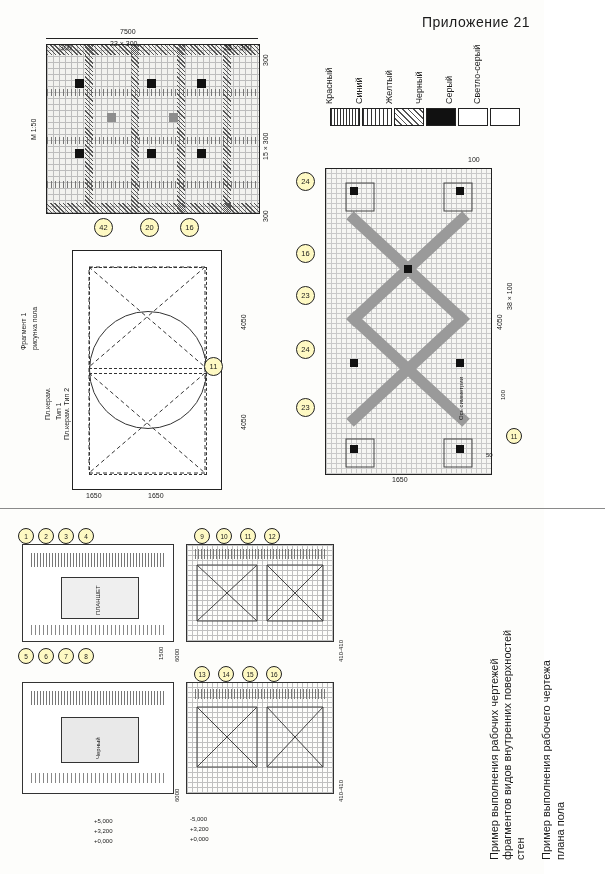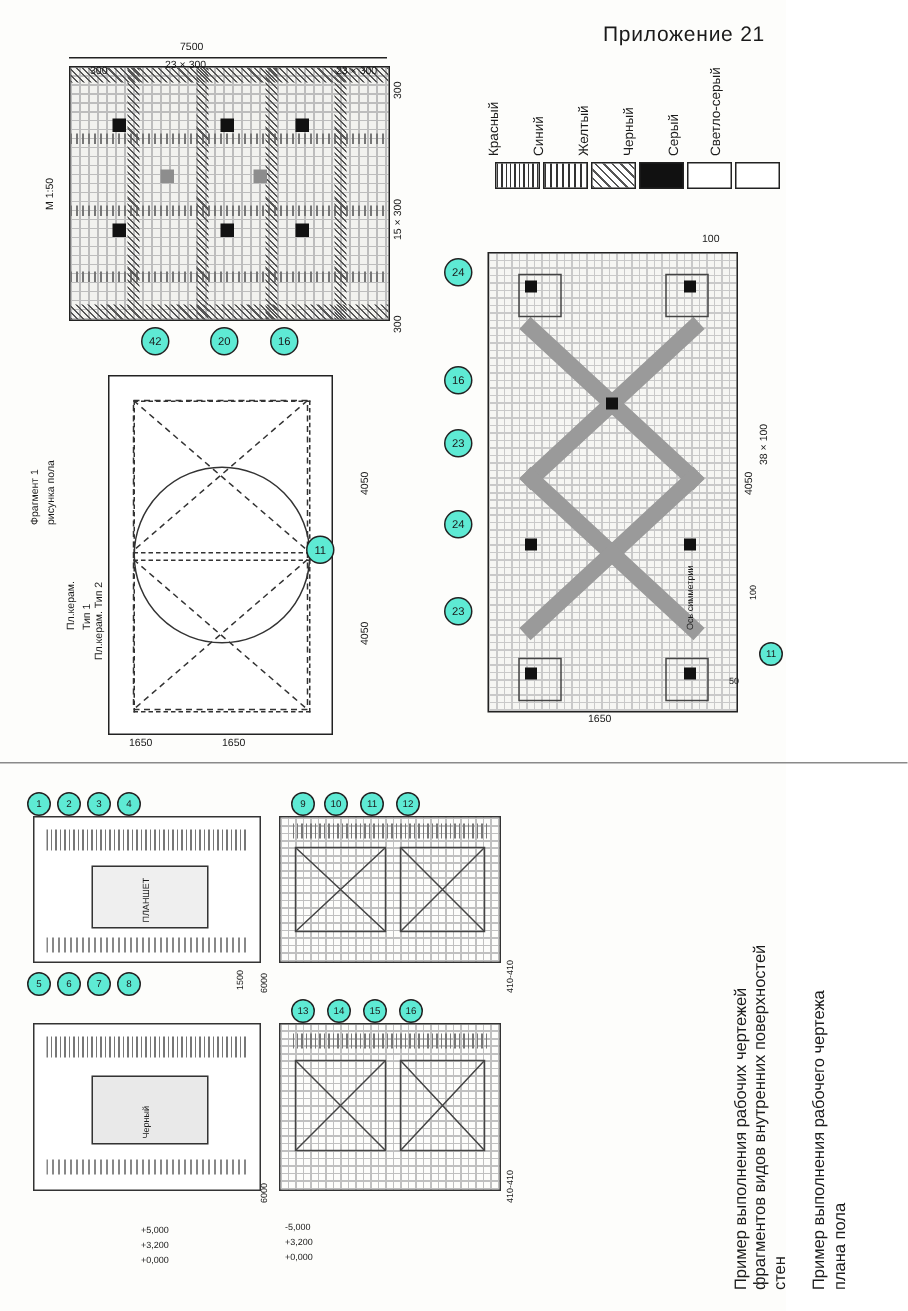--- a/index.html
+++ b/index.html
@@ -1,18 +1,18 @@
 <!DOCTYPE html>
 <html><head>
 <meta charset="utf-8">
 <style>
   html,body{margin:0;padding:0;background:#ffffff;}
   body{width:605px;height:874px;position:relative;overflow:hidden;
        font-family:"Liberation Sans",sans-serif;color:#1a1a1a;}
-  .page{position:absolute;left:0;top:0;width:524px;height:874px;background:#fdfdfb;}
+  .page{position:absolute;left:0;top:0;width:524px;height:874px;background:#fdfdfb;padding-left:20px;}
 
   
   .abs{position:absolute;}
   .rot90{transform:rotate(-90deg);transform-origin:0 0;white-space:nowrap;}
   .t7{font-size:7px;line-height:1.05;}
   .t6{font-size:6px;line-height:1;}
 
   
   #doc-title{right:14px;top:14px;font-size:14px;letter-spacing:.5px;}
 
@@ -25,21 +25,21 @@
   .colband{position:absolute;background:repeating-linear-gradient(45deg,#555 0 1px,transparent 1px 3px);}
   .blk{position:absolute;background:#111;}
   .greyblk{position:absolute;background:#8d8d8d;}
   .hatchrow{position:absolute;background:repeating-linear-gradient(90deg,#777 0 1px,transparent 1px 4px);}
 
   
   .dimh{position:absolute;height:1px;background:#222;}
 
   
   .bal{position:absolute;width:17px;height:17px;border:1px solid #222;border-radius:50%;
-       background:#5eead4;font-size:7.5px;display:flex;align-items:center;justify-content:center;}
+       background:#fef9c3;font-size:7.5px;display:flex;align-items:center;justify-content:center;}
   .bal.sm{width:14px;height:14px;font-size:6.5px;}
 
   
   #legend{left:330px;top:26px;width:180px;height:110px;}
   .legend-labels{position:absolute;left:0;top:0;width:180px;height:78px;}
   .leg-label{position:absolute;bottom:0;font-size:9px;transform:rotate(-90deg);transform-origin:left bottom;white-space:nowrap;}
   .swatches{position:absolute;top:82px;left:0;display:flex;}
   .sw{width:28px;height:16px;border:1px solid #222;margin-right:2px;}
   .sw.red{background:repeating-linear-gradient(90deg,#333 0 1px,#fff 1px 3px);}
   .sw.blue{background:repeating-linear-gradient(90deg,#333 0 1px,#fff 1px 4px);}

